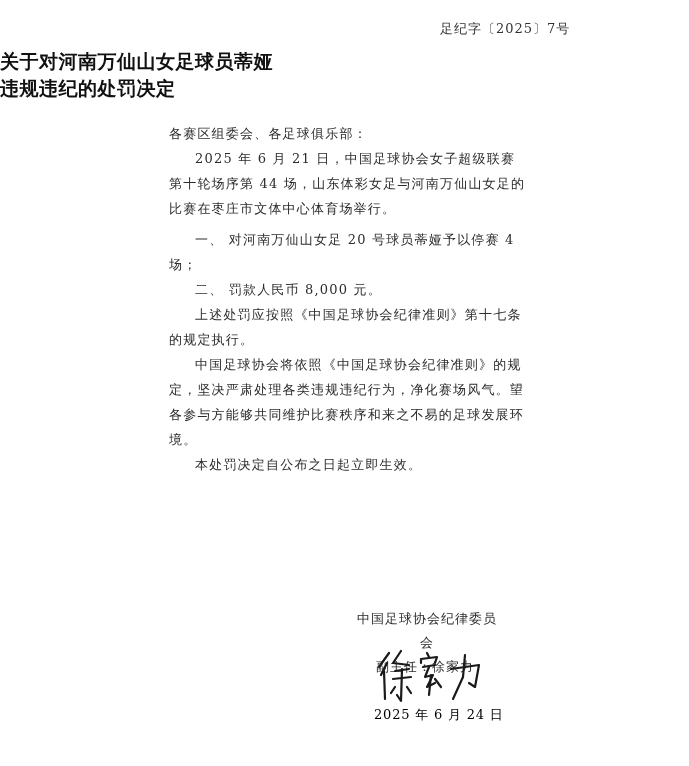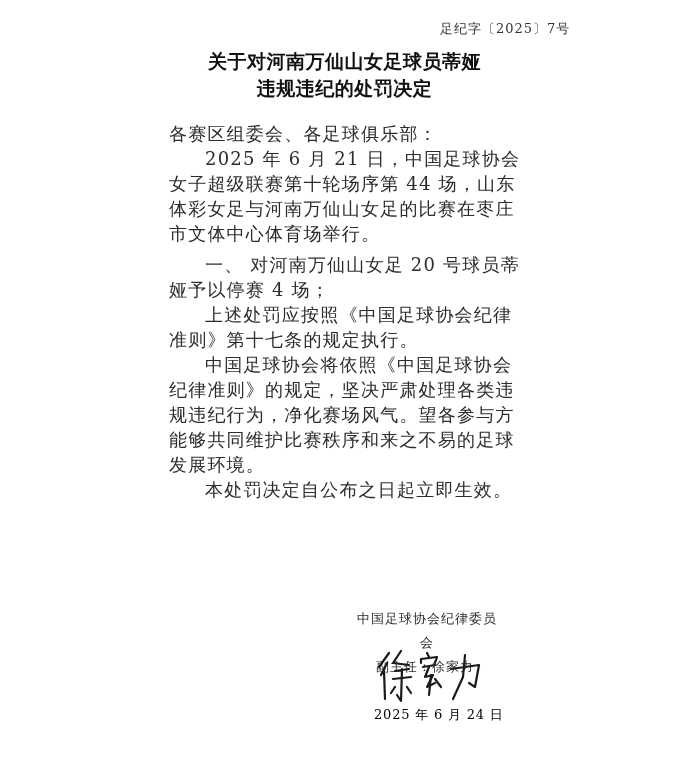--- a/index.html
+++ b/index.html
@@ -22,34 +22,33 @@
     font-size: 13px;
     letter-spacing: 1px;
     color: #333;
     margin-left: 28px;
   }
   .title {
     position: absolute;
     top: 48px;
     left: 0;
     width: 689px;
-    text-align: center;
     font-family: "DejaVu Serif", "Liberation Serif", serif;
     font-weight: bold;
     font-size: 19px;
     line-height: 27px;
     color: #111;
     letter-spacing: 0.5px;
   }
   .body-text {
     position: absolute;
     top: 121px;
     left: 169px;
     width: 358px;
-    font-size: 18px;
+    font-size: 13px;
     line-height: 25px;
     color: #2c2c2c;
     letter-spacing: 1.2px;
   }
   .body-text p {
     margin: 0;
   }
   .indent {
     text-indent: 2em;
   }
@@ -91,20 +90,21 @@
 
   <div class="title">
     <div>关于对河南万仙山女足球员蒂娅</div>
     <div>违规违纪的处罚决定</div>
   </div>
 
   <div class="body-text">
     <p>各赛区组委会、各足球俱乐部：</p>
     <p class="indent gap-after">2025 年 6 月 21 日，中国足球协会女子超级联赛第十轮场序第 44 场，山东体彩女足与河南万仙山女足的比赛在枣庄市文体中心体育场举行。</p>
     <p class="indent">一、 对河南万仙山女足 20 号球员蒂娅予以停赛 4 场；</p>
+    <p class="indent">二、 罚款人民币 8,000 元。</p>
     <p class="indent">上述处罚应按照《中国足球协会纪律准则》第十七条的规定执行。</p>
     <p class="indent">中国足球协会将依照《中国足球协会纪律准则》的规定，坚决严肃处理各类违规违纪行为，净化赛场风气。望各参与方能够共同维护比赛秩序和来之不易的足球发展环境。</p>
     <p class="indent">本处罚决定自公布之日起立即生效。</p>
   </div>
 
   <div class="signature-block">
     <div class="sig-org">中国足球协会纪律委员会</div>
     <div class="sig-role">副主任：徐家力</div>
   </div>
 

